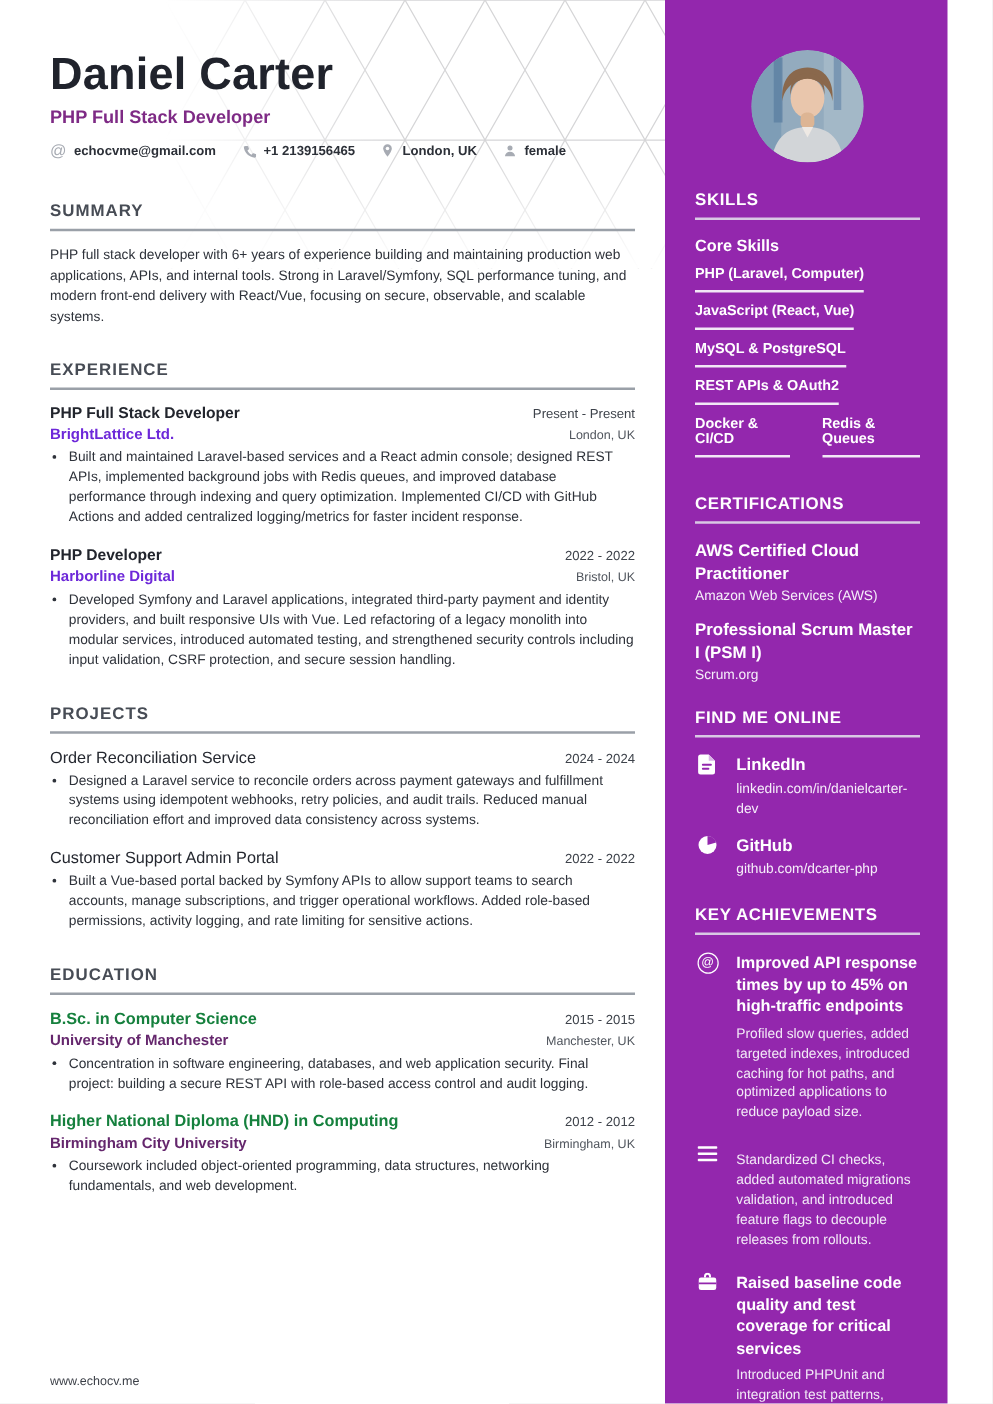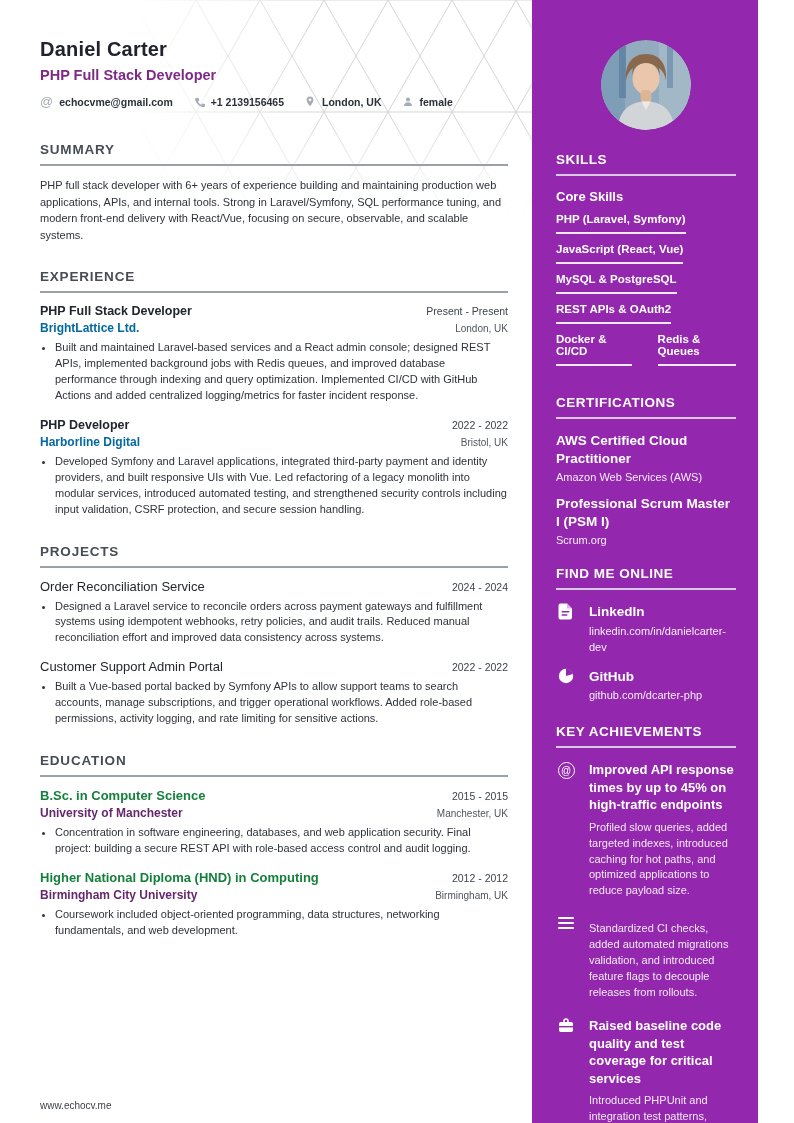--- a/index.html
+++ b/index.html
@@ -5,41 +5,41 @@
   * { margin:0; padding:0; box-sizing:border-box; }
   html,body { background:#e9e9e9; }
   body { font-family:"Liberation Sans", sans-serif; }
   .page { width:794px; height:1123px; background:#ffffff; position:relative; display:flex; overflow:hidden; margin:0 auto; }
 
   
   .main { width:532px; position:relative; padding:38px 24px 0 40px; z-index:1; }
   .deco { position:absolute; top:0; right:0; width:400px; height:215px; z-index:0; pointer-events:none; }
   .main-content { position:relative; z-index:1; }
 
-  .name { font-size:20px; font-weight:700; color:#20232c; letter-spacing:.2px; }
+  .name { font-size:36px; font-weight:700; color:#20232c; letter-spacing:.2px; }
   .job-title { font-size:14.5px; font-weight:700; color:#7e2a85; margin-top:6px; }
   .contact-row { display:flex; align-items:center; gap:20px; margin-top:12px; }
   .contact { display:flex; align-items:center; gap:6px; font-size:10.5px; font-weight:700; color:#2c3038; }
   .cicon { color:#a7abb3; display:inline-flex; align-items:center; }
   .cicon svg { display:block; }
   .at-glyph { font-size:13px; font-weight:400; color:#a7abb3; line-height:1; }
 
   .section { margin-top:26px; }
   .section.first { margin-top:34px; }
   .sec-head { font-size:13.5px; font-weight:600; color:#474c55; letter-spacing:.8px; }
   .sec-rule { height:2px; background:#9aa0a8; margin-top:7px; margin-bottom:11px; }
 
   .summary-text { font-size:11px; line-height:1.5; color:#2e323a; }
 
   .row2 { display:flex; justify-content:space-between; align-items:baseline; }
   .xp-item { margin-bottom:14px; }
   .xp-item:last-child, .ed-item:last-child { margin-bottom:0; }
   .xp-title { font-size:12.5px; font-weight:700; color:#22252d; }
   .xp-dates { font-size:10.5px; font-weight:500; color:#3e434b; white-space:nowrap; }
-  .xp-company { font-size:12px; font-weight:700; color:#0369a1; margin-top:3px; }
+  .xp-company { font-size:12px; font-weight:700; color:#6d28d9; margin-top:3px; }
   .xp-loc { font-size:10px; color:#50555d; }
   .bullets { margin-top:5px; padding-left:15px; }
   .bullets li { font-size:11px; line-height:1.45; color:#2e323a; }
 
   .pj-item { margin-bottom:13px; }
   .pj-name { font-size:13px; font-weight:400; color:#24272f; }
 
   .ed-item { margin-bottom:13px; }
   .ed-degree { font-size:13px; font-weight:700; color:#15803d; }
   .ed-school { font-size:12px; font-weight:700; color:#65276d; margin-top:3px; }
@@ -278,21 +278,21 @@
           <path d="M16 90 C18.5 68 31 61.5 45 61.5 C59 61.5 71.5 68 74 90 Z" fill="#d2d5d8"></path>
           <path d="M40.5 61.5 L45 70 L49.5 61.5 Z" fill="#eee9e4"></path>
         </g>
       </svg>
     </div>
 
     <div class="sb-section first">
       <div class="sb-head">SKILLS</div>
       <div class="sb-rule"></div>
       <div class="skill-group">Core Skills</div>
-      <div class="skill-item">PHP (Laravel, Symfony)</div>
+      <div class="skill-item">PHP (Laravel, Computer)</div>
       <div class="skill-item">JavaScript (React, Vue)</div>
       <div class="skill-item">MySQL &amp; PostgreSQL</div>
       <div class="skill-item">REST APIs &amp; OAuth2</div>
       <div class="skill-pair">
         <div class="skill-item">Docker &amp; CI/CD</div>
         <div class="skill-item">Redis &amp; Queues</div>
       </div>
     </div>
 
     <div class="sb-section">

